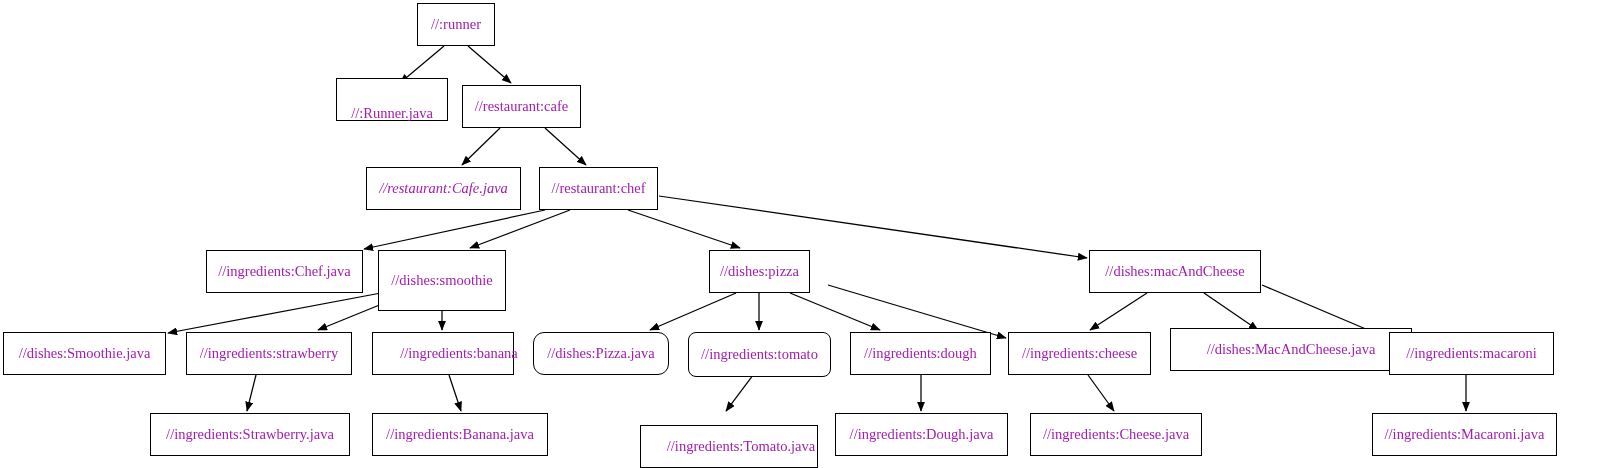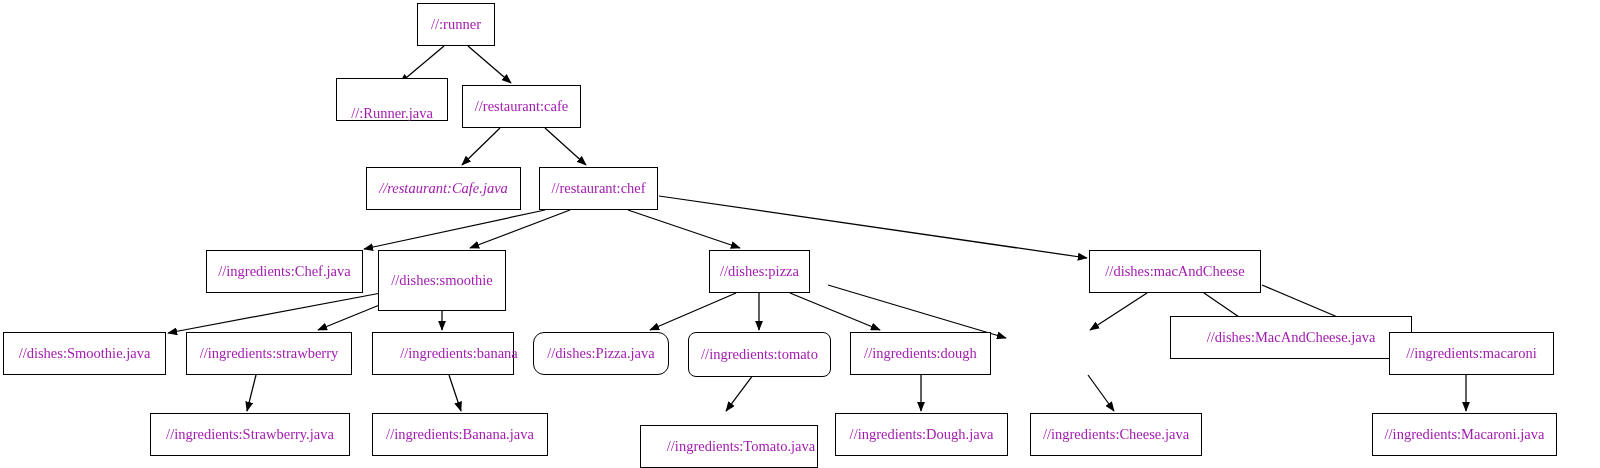--- a/index.html
+++ b/index.html
@@ -125,21 +125,24 @@
       </div>
       <div class="graph-node" style="left: 533px; top: 332px; width: 136px; height: 43px; border-color: rgb(0, 0, 0); background: rgb(255, 255, 255); border-radius: 11px;">
         <span class="node-label">//dishes:Pizza.java</span>
       </div>
       <div class="graph-node" style="left: 688px; top: 332px; width: 143px; height: 45px; border-color: rgb(0, 0, 0); background: rgb(255, 255, 255); border-radius: 8px;">
         <span class="node-label">//ingredients:tomato</span>
       </div>
       <div class="graph-node" style="left: 850px; top: 332px; width: 141px; height: 43px; border-color: rgb(0, 0, 0); background: rgb(255, 255, 255);">
         <span class="node-label">//ingredients:dough</span>
       </div>
-      <div class="graph-node" style="left: 1170px; top: 316px; width: 242px; height: 43px; border-color: rgb(0, 0, 0); background: rgb(255, 255, 255); align-items: center;">
+      <div class="graph-node" style="left: 1008px; top: 332px; width: 143px; height: 43px; border-color: rgb(0, 0, 0); background: rgb(255, 255, 255);">
+        <span class="node-label">//ingredients:cheese</span>
+      </div>
+      <div class="graph-node" style="left: 1170px; top: 328px; width: 242px; height: 43px; border-color: rgb(0, 0, 0); background: rgb(255, 255, 255); align-items: center;">
         <span class="node-label">//dishes:MacAndCheese.java</span>
       </div>
       <div class="graph-node" style="left: 1389px; top: 332px; width: 165px; height: 43px; border-color: rgb(0, 0, 0); background: rgb(255, 255, 255);">
         <span class="node-label">//ingredients:macaroni</span>
       </div>
       <div class="graph-node" style="left: 150px; top: 413px; width: 200px; height: 43px; border-color: rgb(0, 0, 0); background: rgb(255, 255, 255);">
         <span class="node-label">//ingredients:Strawberry.java</span>
       </div>
       <div class="graph-node" style="left: 372px; top: 413px; width: 176px; height: 43px; border-color: rgb(0, 0, 0); background: rgb(255, 255, 255);">
         <span class="node-label">//ingredients:Banana.java</span>

